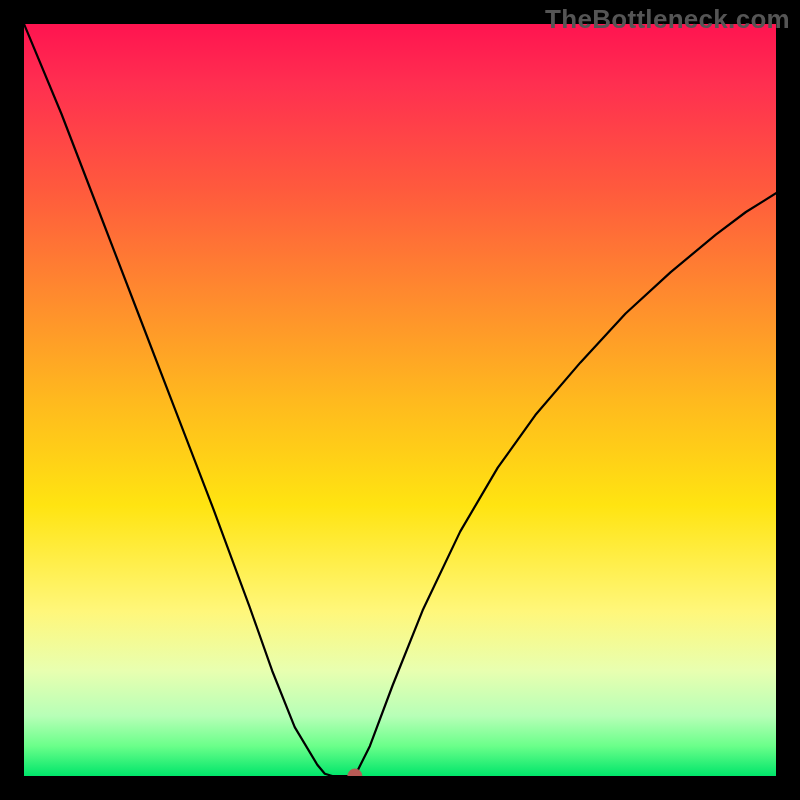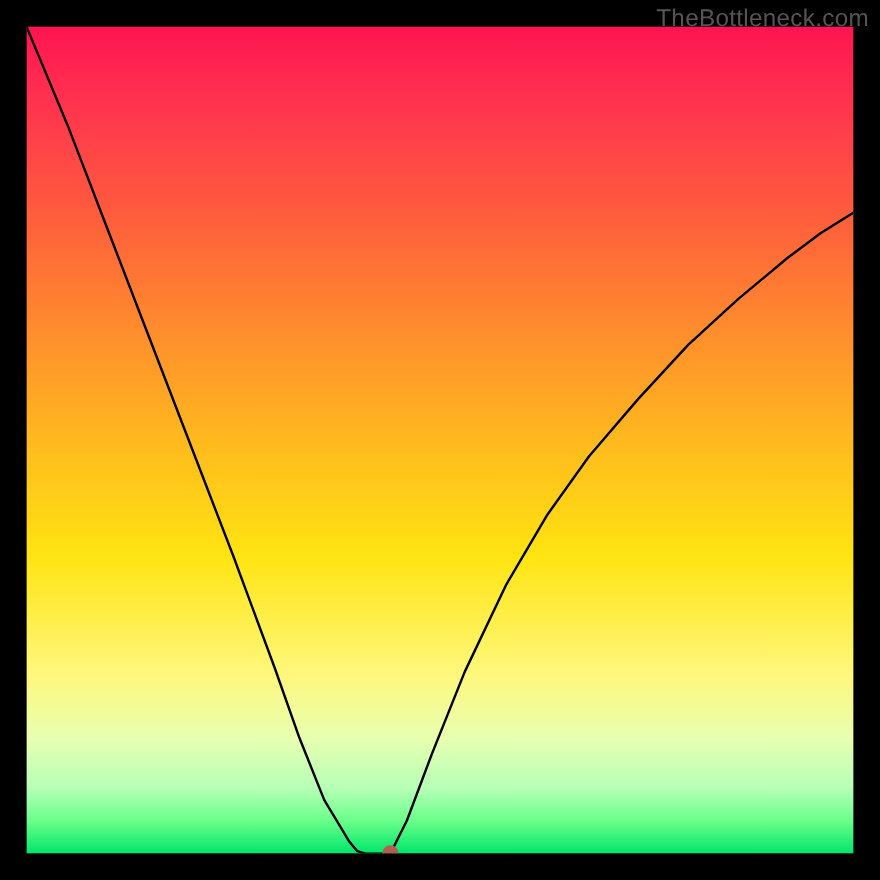--- a/index.html
+++ b/index.html
@@ -15,22 +15,22 @@
     position: relative;
     width: 800px;
     height: 800px;
     background: #000;
   }
   .watermark {
     position: absolute;
     top: 4px;
     right: 10px;
     color: #555;
-    font-size: 22px;
-    font-weight: 400;
+    font-size: 26px;
+    font-weight: 700;
     letter-spacing: 0.3px;
     z-index: 50;
   }
   .plot-area {
     position: absolute;
     left: 24px;
     top: 24px;
     width: 752px;
     height: 752px;
     overflow: hidden;

